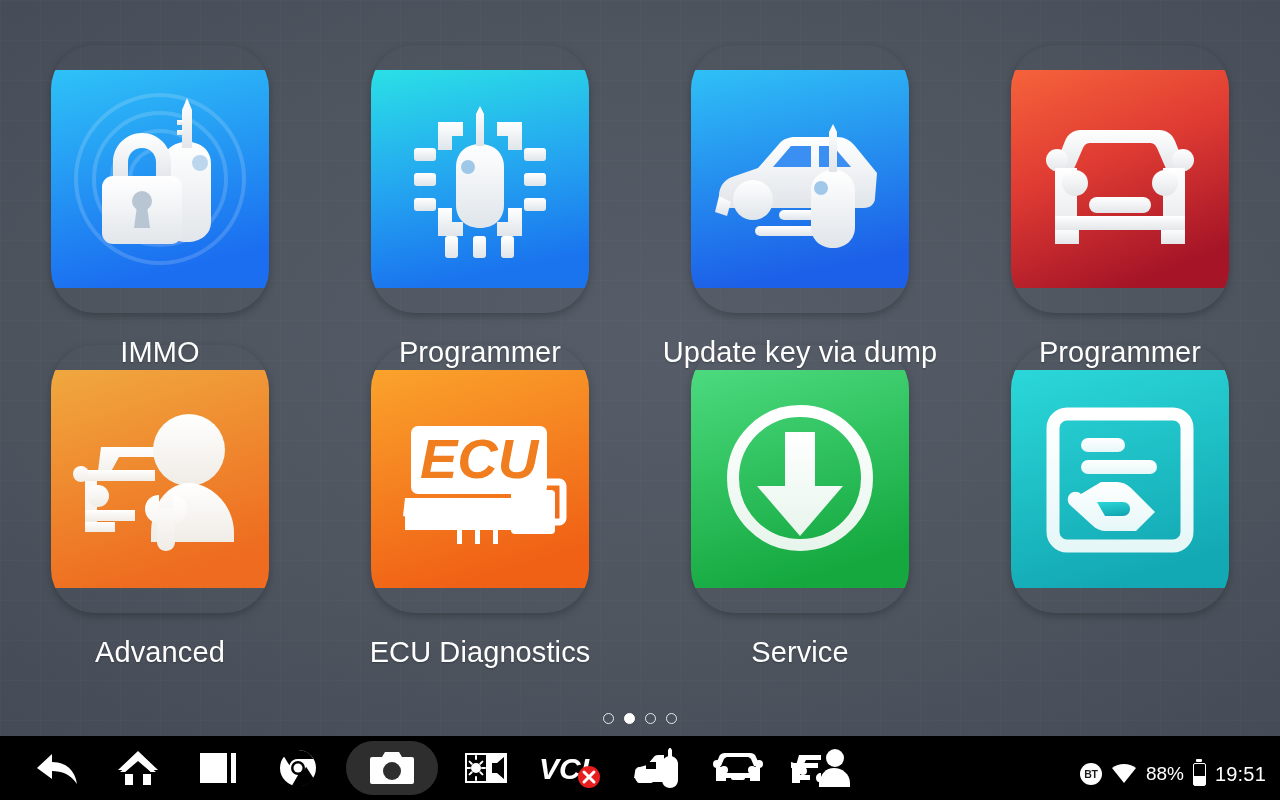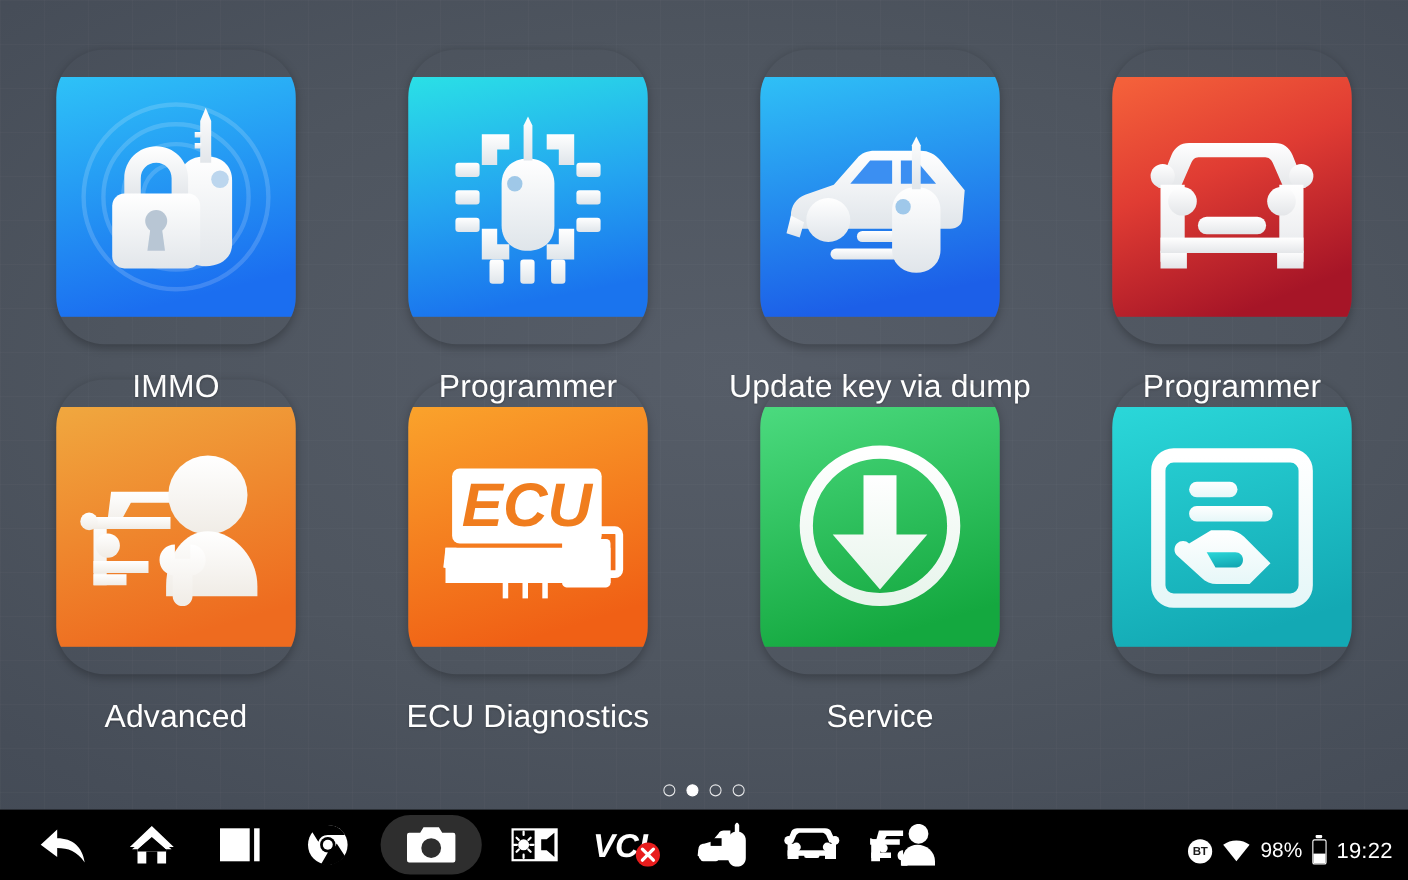--- a/index.html
+++ b/index.html
@@ -509,19 +509,19 @@
       </svg>
     </div>
 
   </div>
 
   <div id="taskbar-status">
     <div class="bt-badge">BT</div>
     <svg width="26" height="22" viewBox="0 0 26 22">
       <path d="M1 5a20 20 0 0 1 24 0L13 20z" fill="#ffffff"></path>
     </svg>
-    <span class="batt-pct">98%</span>
+    <span class="batt-pct">88%</span>
     <div class="batt-icon">
       <div class="batt-fill" id="batt-fill" style="height: 42%;"></div>
     </div>
-    <span class="clock">19:22</span>
+    <span class="clock">19:51</span>
   </div>
 </div>
 
 </body></html>

